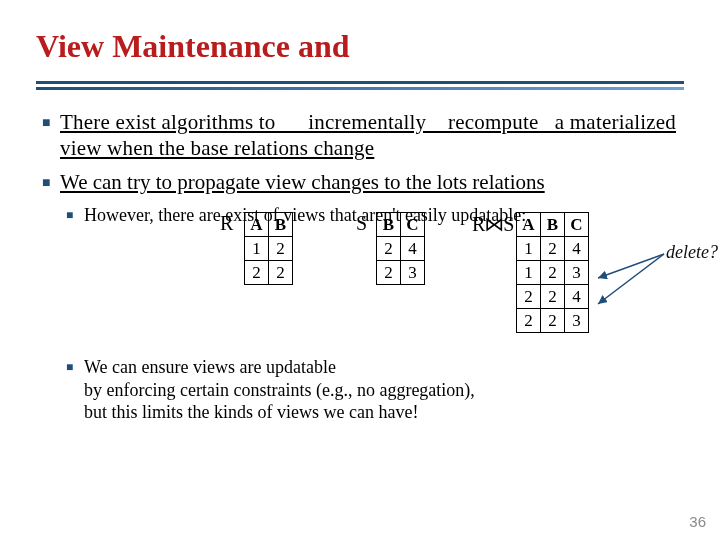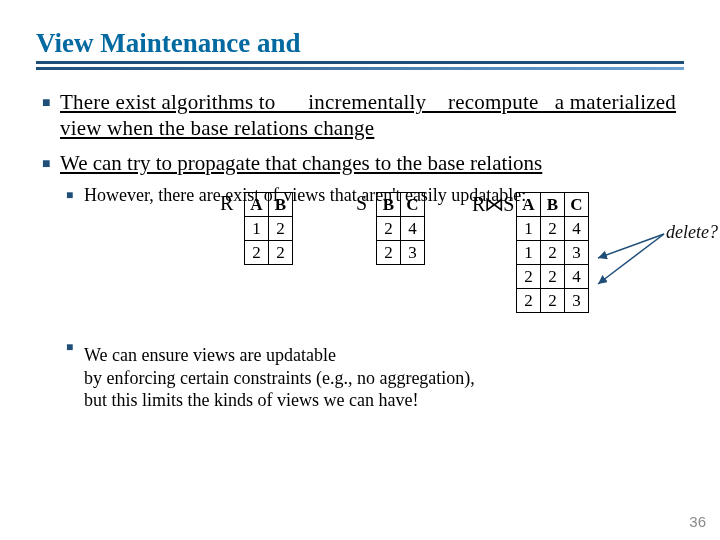--- a/index.html
+++ b/index.html
@@ -1,18 +1,18 @@
 <!DOCTYPE html>
 <html><head>
 <meta charset="utf-8">
 <style>
   * { margin: 0; padding: 0; box-sizing: border-box; }
   body { width: 720px; height: 540px; font-family: Georgia, 'Times New Roman', serif; background: #fff; color: #000; position: relative; }
   .slide { padding: 28px 36px 0 36px; }
-  .title { color: #0369a1; font-weight: bold; font-size: 27px; line-height: 1.15; margin-bottom: 2px; }
+  .title { color: #b91c1c; font-weight: bold; font-size: 32px; line-height: 1.15; margin-bottom: 16px; }
   .underline-wrap { position: relative; height: 10px; margin-bottom: 18px; }
   .underline1 { position: absolute; left: 0; right: 0; top: 0; height: 3px; background: #1f4e79; }
   .underline2 { position: absolute; left: 0; right: 0; top: 6px; height: 3px; background: linear-gradient(to right, #1f4e79 0%, #6fa3d6 100%); }
   .bullets { padding-left: 6px; }
   .b1 { display: flex; margin-bottom: 8px; font-size: 21px; line-height: 1.25; }
   .b1 .mk { width: 18px; flex-shrink: 0; color: #1f4e79; font-size: 14px; margin-top: 5px; }
   .b1 .tx { flex: 1; text-decoration: underline; }
   .b2 { display: flex; margin-left: 24px; font-size: 18px; line-height: 1.25; margin-bottom: 6px; }
   .b2 .mk { width: 18px; flex-shrink: 0; color: #1f4e79; font-size: 12px; margin-top: 4px; }
   .b2 .tx { flex: 1; }
@@ -47,21 +47,21 @@
     <div class="underline2"></div>
   </div>
 
   <div class="bullets">
     <div class="b1">
       <span class="mk">■</span>
       <span class="tx spaced">There exist algorithms to &nbsp;&nbsp;&nbsp;&nbsp; incrementally &nbsp;&nbsp; recompute &nbsp; a materialized view when the base relations change</span>
     </div>
     <div class="b1">
       <span class="mk">■</span>
-      <span class="tx">We can try to propagate that changes to the base relations</span>
+      <span class="tx">We can try to propagate view changes to the lots relations</span>
     </div>
     <div class="b2">
       <span class="mk">■</span>
       <span class="tx">However, there are exist of views that aren't easily updatable:</span>
     </div>
 
     <div class="tables-row">
       <span class="tbl-label lbl-r">R</span>
       <div class="tbl-wrap rw">
         <table class="data">
@@ -143,20 +143,20 @@
             <path d="M0,0 L6,3 L0,6 Z" fill="#1f4e79"></path>
           </marker>
         </defs>
         <line x1="70" y1="2" x2="4" y2="26" stroke="#1f4e79" stroke-width="1.5" marker-end="url(#ah1)"></line>
         <line x1="70" y1="2" x2="4" y2="52" stroke="#1f4e79" stroke-width="1.5" marker-end="url(#ah1)"></line>
       </svg>
     </div>
 
     <div class="b2" style="margin-top:6px;">
       <span class="mk">■</span>
-      <span class="tx" style="white-space:pre-line;margin-top:8px;">We can ensure views are updatable
+      <span class="tx" style="white-space:pre-line;">We can ensure views are updatable
 by enforcing certain constraints (e.g., no aggregation),
 but this limits the kinds of views we can have!</span>
     </div>
   </div>
 </div>
 
 <div class="page-num">36</div>
 
 </body></html>

